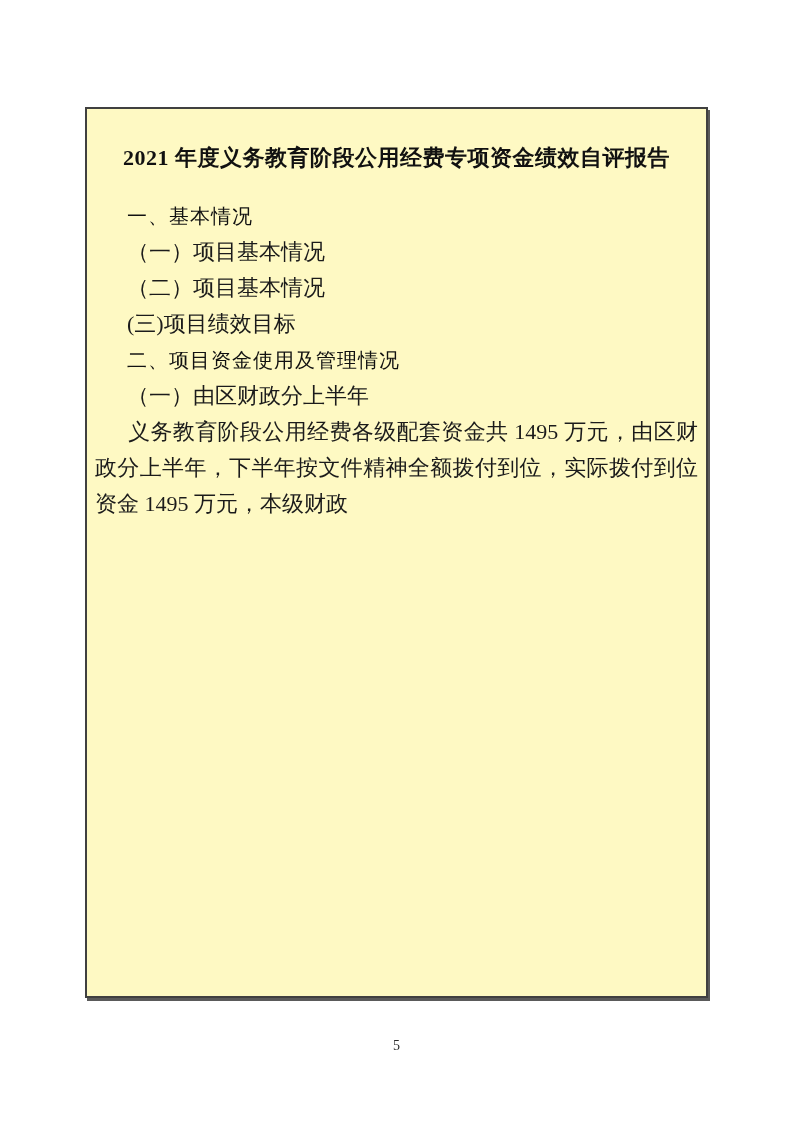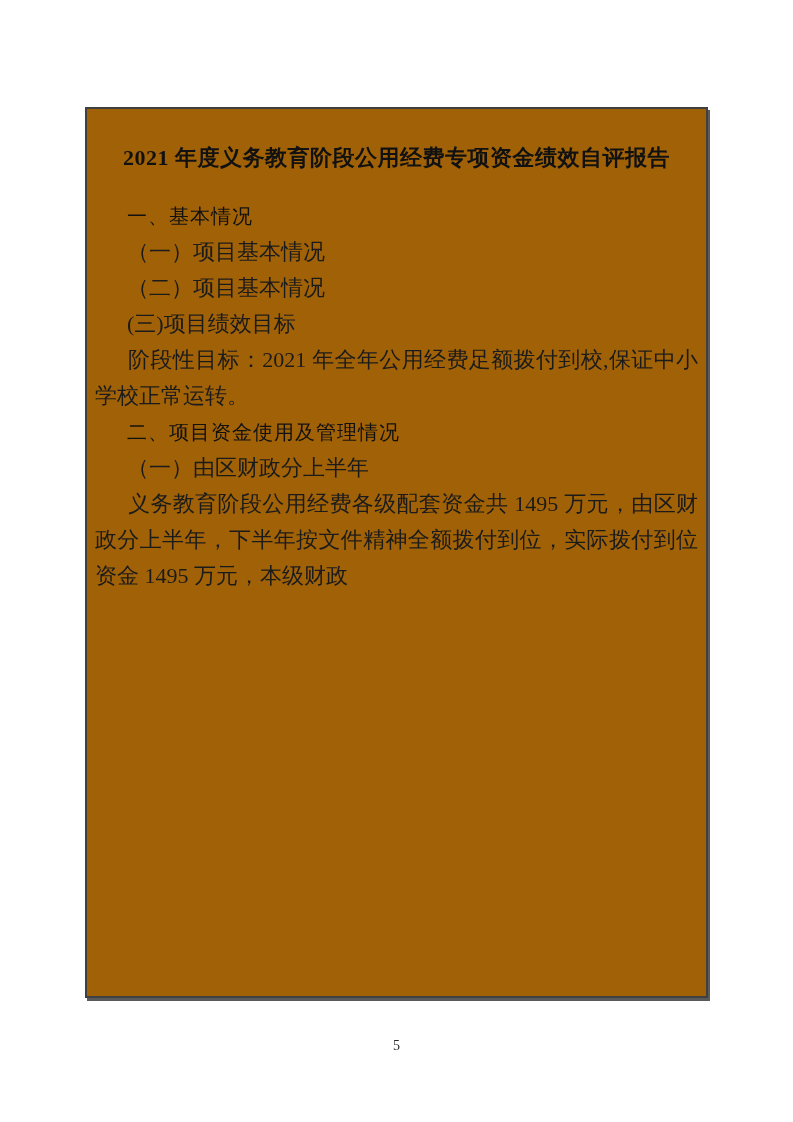--- a/index.html
+++ b/index.html
@@ -16,21 +16,21 @@
   .doc-box {
     position: absolute;
     left: 85px;
     top: 107px;
     width: 623px;
     height: 891px;
     border: 2px solid #404040;
     box-shadow: 2px 3px 0 #5a5a5a;
     padding: 0 8px;
     overflow: hidden;
-    background: #a16207;
+    background: #fef9c3;
   }
   .doc-title {
     margin-top: 34px;
     margin-bottom: 25px;
     text-align: center;
     font-size: 22px;
     font-weight: bold;
     line-height: 30px;
     letter-spacing: 0.5px;
     color: #111111;
@@ -65,20 +65,19 @@
 <body>
 
 <div class="page">
   <div class="doc-box">
     <h1 class="doc-title">2021 年度义务教育阶段公用经费专项资金绩效自评报告</h1>
 
     <p class="block section-heading">一、基本情况</p>
     <p class="block subheading">（一）项目基本情况</p>
     <p class="block subheading">（二）项目基本情况</p>
     <p class="block subheading">(三)项目绩效目标</p>
-    <p class="block paragraph">阶段性目标：2021 年全年公用经费足额拨付到校,保证中小学校正常运转。</p>
     <p class="block section-heading">二、项目资金使用及管理情况</p>
     <p class="block subheading">（一）由区财政分上半年</p>
     <p class="block paragraph">义务教育阶段公用经费各级配套资金共 1495 万元，由区财政分上半年，下半年按文件精神全额拨付到位，实际拨付到位资金 1495 万元，本级财政</p>
   </div>
 
   <div class="page-number">5</div>
 </div>
 
 </body></html>

